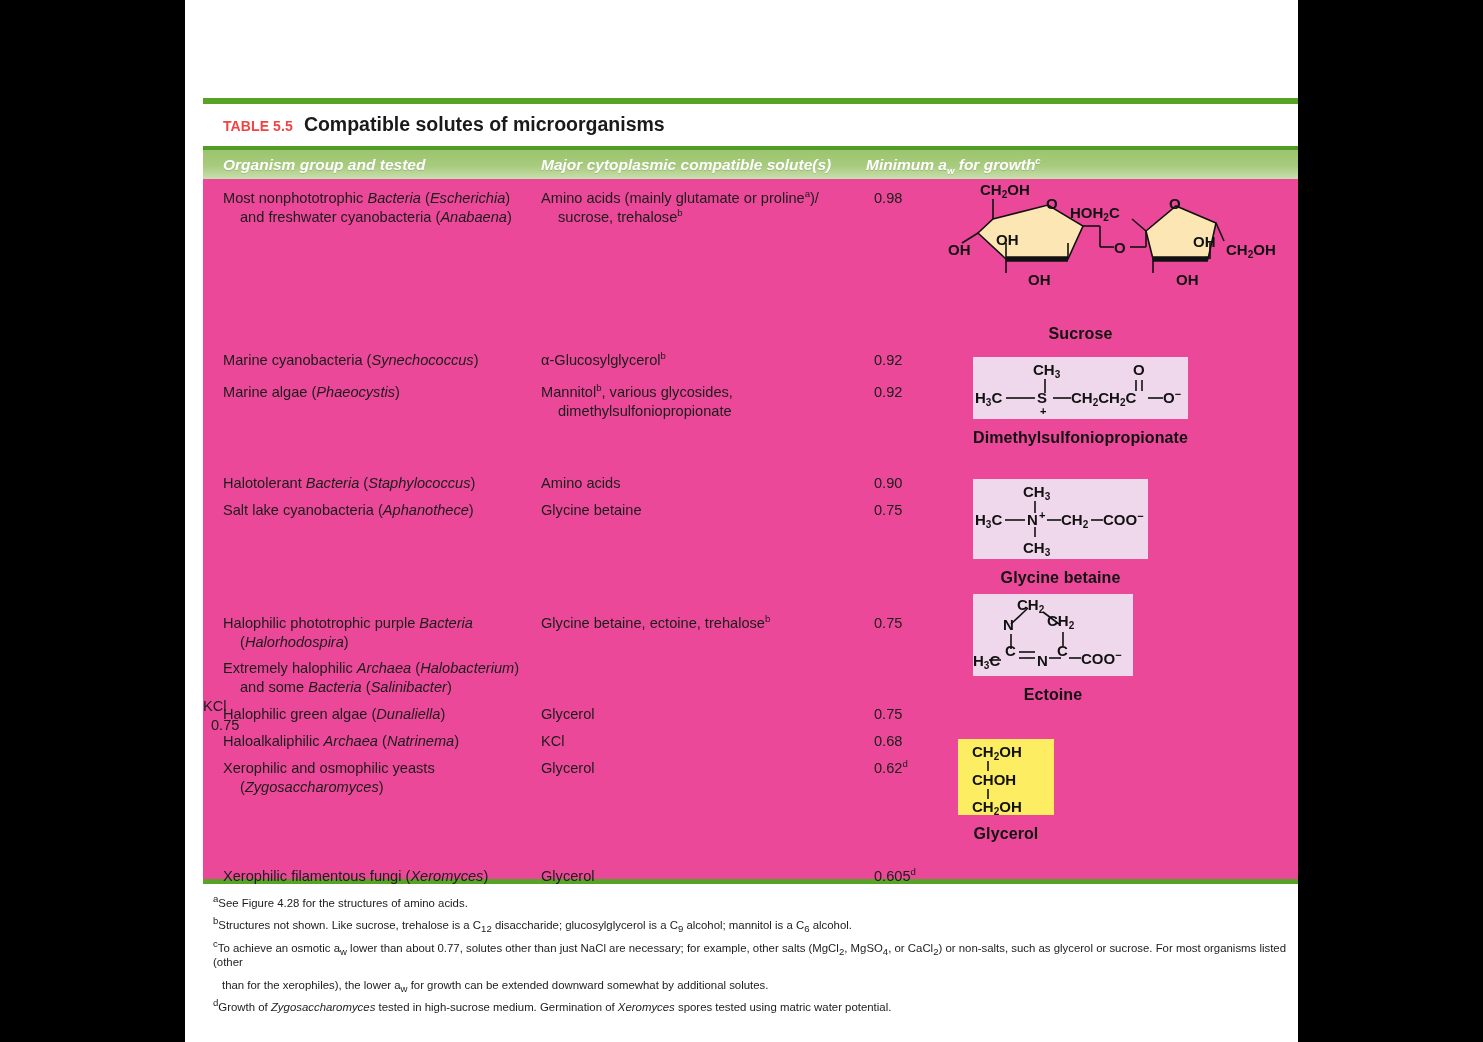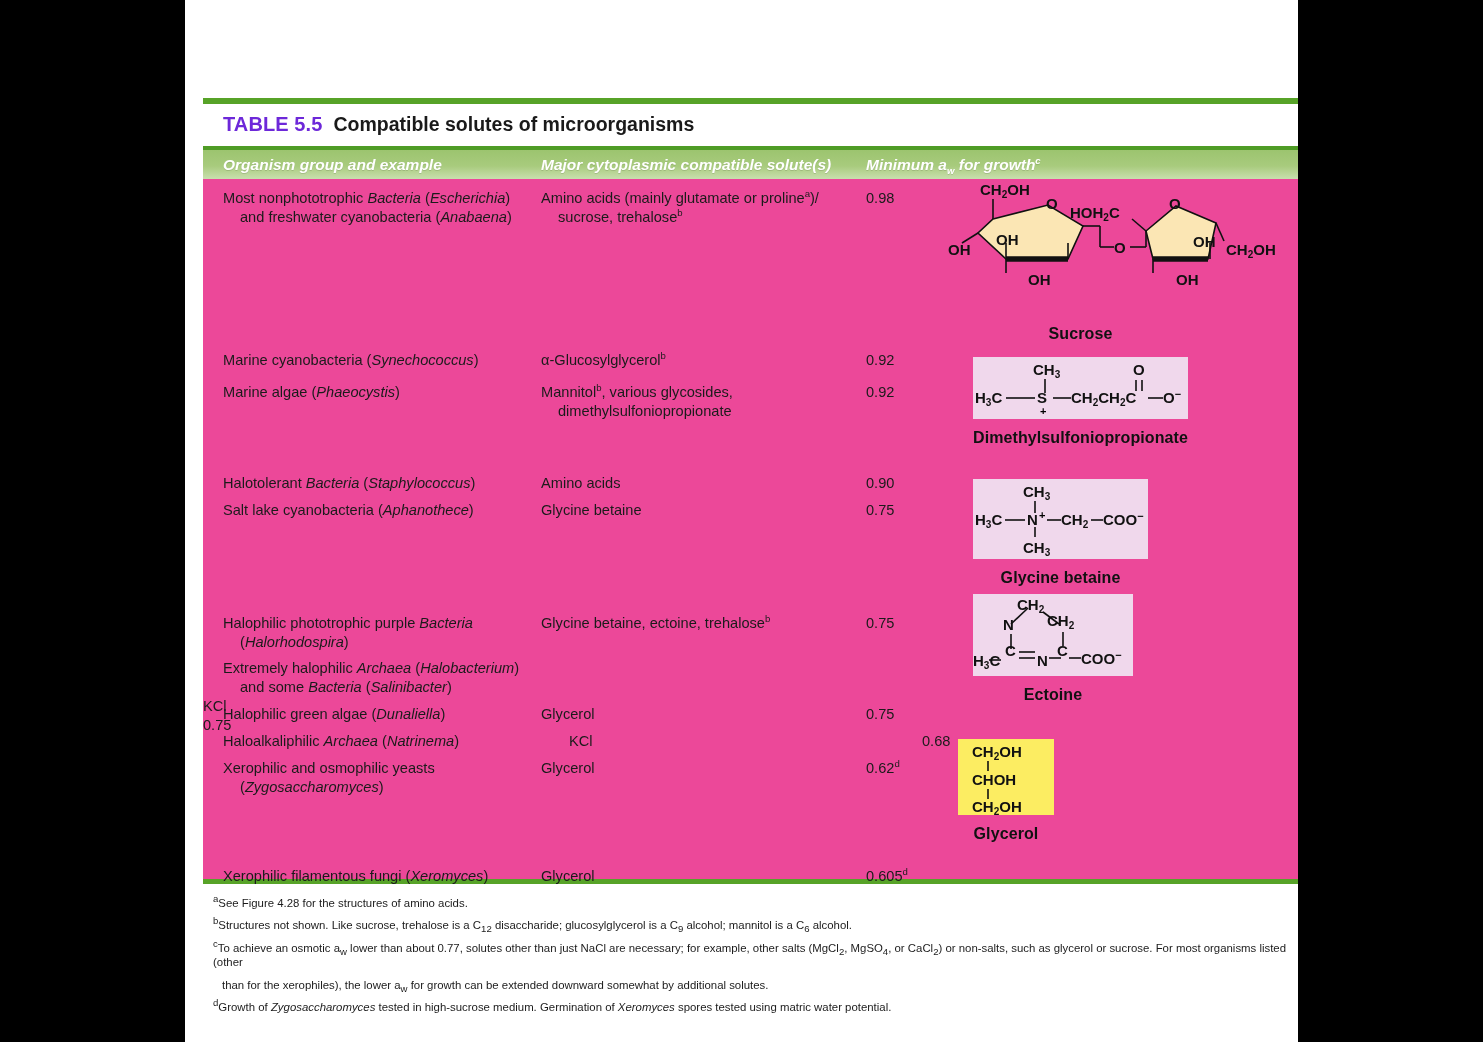--- a/index.html
+++ b/index.html
@@ -21,21 +21,21 @@
     width: 1095px;
   }
   
   .table-top-rule { height: 6px; background: #57a328; }
   .title-bar {
     background: #ffffff;
     padding: 9px 0 10px 20px;
     display: flex; align-items: baseline; gap: 11px;
   }
   .table-number {
-    color: #6d28d9; font-weight: bold; font-size: 20px;
+    color: #ef4444; font-weight: bold; font-size: 14px;
     letter-spacing: .1px;
   }
   .table-title { color: #1a1a1a; font-weight: bold; font-size: 19.5px; text-align: center; }
 
   
   .head-rule { height: 4px; background: #4f9c26; }
   .table-head {
     background: linear-gradient(to bottom, #9cc46f 0%, #a8cb7d 55%, #c9dfae 100%);
     display: flex; align-items: center;
     height: 29px;
@@ -57,21 +57,21 @@
     height: 700px;
   }
   .row {
     position: absolute;
     display: flex;
     font-size: 14.6px; color: #1b1b1b;
     line-height: 19px;
   }
   .row .organism { width: 338px; padding-left: 20px; box-sizing: border-box; }
   .row .solute   { width: 325px; }
-  .row .aw       { width: 250px; }
+  .row .aw       { width: 250px; margin-left: 8px; }
   .indent { display: block; padding-left: 17px; }
   i { font-style: italic; }
   sup { font-size: 9.6px; vertical-align: super; line-height: 0; }
   sub { font-size: 9.6px; vertical-align: sub; line-height: 0; }
 
   .table-bottom-rule { height: 5px; background: #57a328; }
 
   
   .footnotes {
     padding: 4px 0 0 2px;
@@ -99,21 +99,21 @@
     <div class="table-top-rule"></div>
 
     <div class="title-bar">
       <span class="table-number">TABLE 5.5</span>
       <span class="table-title">Compatible solutes of microorganisms</span>
     </div>
 
     <div class="head-rule"></div>
 
     <div class="table-head">
-      <div class="hcell c1">Organism group and example</div>
+      <div class="hcell c1">Organism group and tested</div>
       <div class="hcell c2">Major cytoplasmic compatible solute(s)</div>
       <div class="hcell c3">
         <i>Minimum a<sub>w</sub> for growth<sup>c</sup></i>
       </div>
       <div class="hcell c4"></div>
     </div>
 
     <div class="table-body">
 
       <div class="row" style="top:10px;">
@@ -172,21 +172,21 @@
         <div class="solute">KCl</div>
         <div class="aw">0.75</div>
       </div>
 
       <div class="row" style="top:526px;">
         <div class="organism">Halophilic green algae (<i>Dunaliella</i>)</div>
         <div class="solute">Glycerol</div>
         <div class="aw">0.75</div>
       </div>
 
-      <div class="row" style="top:553px;gap:28px;">
+      <div class="row" style="top:553px;">
         <div class="organism">Haloalkaliphilic <i>Archaea</i> (<i>Natrinema</i>)</div>
         <div class="solute">KCl</div>
         <div class="aw">0.68</div>
       </div>
 
       <div class="row" style="top:580px;">
         <div class="organism">
           Xerophilic and osmophilic yeasts
           <span class="indent">(<i>Zygosaccharomyces</i>)</span>
         </div>

